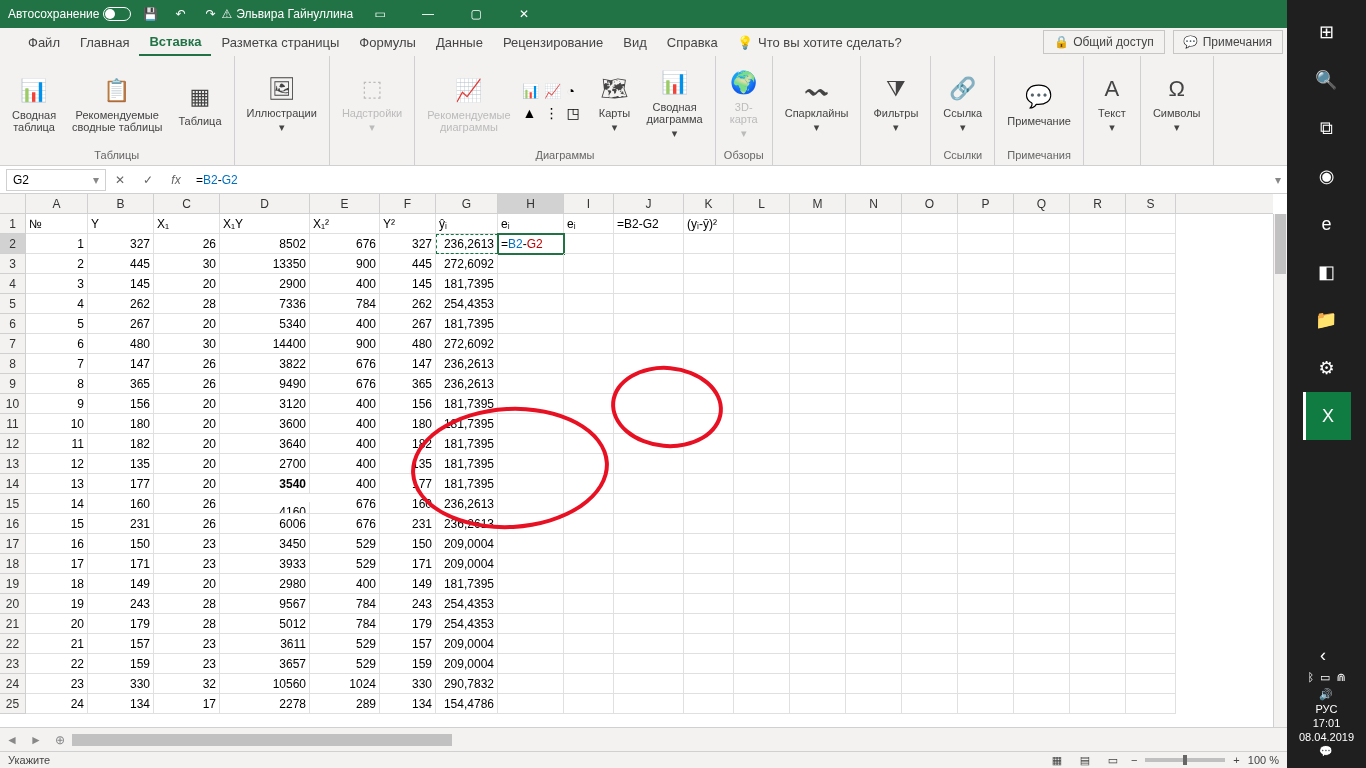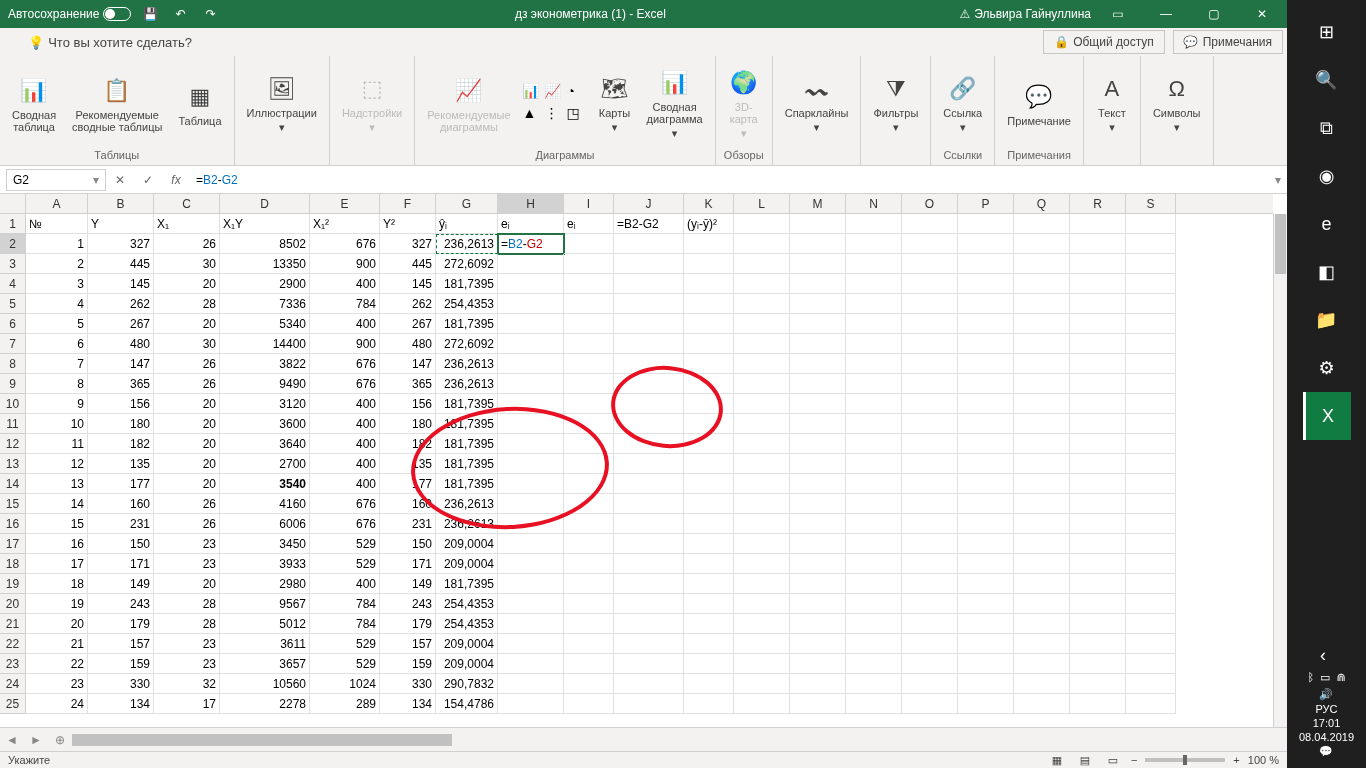--- a/index.html
+++ b/index.html
@@ -85,34 +85,44 @@
   <div class="titlebar">
     <div class="titlebar-left">
       <div class="autosave">
         <span>Автосохранение</span>
         <div class="toggle"></div>
       </div>
       <div class="qa-btn">💾</div>
       <div class="qa-btn">↶</div>
       <div class="qa-btn">↷</div>
     </div>
-    <div class="titlebar-center">дз эконометрика (1) - Excel</div>
     <div class="titlebar-right">
       <div class="user-badge">
         <span>⚠</span>
         <span>Эльвира Гайнуллина</span>
       </div>
       <div class="win-btn">▭</div>
       <div class="win-btn">—</div>
       <div class="win-btn">▢</div>
       <div class="win-btn close">✕</div>
     </div>
   </div>
 
   <div class="menubar">
+    <div id="tabs-container" style="display: flex;">
+        <div class="tab">Файл</div>
+        <div class="tab">Главная</div>
+        <div class="tab active">Вставка</div>
+        <div class="tab">Разметка страницы</div>
+        <div class="tab">Формулы</div>
+        <div class="tab">Данные</div>
+        <div class="tab">Рецензирование</div>
+        <div class="tab">Вид</div>
+        <div class="tab">Справка</div>
+      </div>
     <div class="tab">
       <span style="margin-right:4px">💡</span>
       <span>Что вы хотите сделать?</span>
     </div>
     <div class="menubar-right">
       <div class="mbr-btn">🔒 <span style="margin-left:4px">Общий доступ</span></div>
       <div class="mbr-btn">💬 <span style="margin-left:4px">Примечания</span></div>
     </div>
   </div>
 
@@ -568,21 +578,21 @@
           <div class="cell r" style="width: 56px;"></div>
           <div class="cell r" style="width: 56px;"></div>
           <div class="cell r" style="width: 56px;"></div>
           <div class="cell r" style="width: 56px;"></div>
           <div class="cell r" style="width: 50px;"></div>
         </div>
         <div class="row">
           <div class="cell r" style="width: 62px;">14</div>
           <div class="cell r" style="width: 66px;">160</div>
           <div class="cell r" style="width: 66px;">26</div>
-          <div class="cell r" style="width: 90px;">4160</div>
+          <div class="cell r" style="width: 90px; margin-top: 8px;">4160</div>
           <div class="cell r" style="width: 70px;">676</div>
           <div class="cell r" style="width: 56px;">160</div>
           <div class="cell r" style="width: 62px;">236,2613</div>
           <div class="cell r" style="width: 66px;"></div>
           <div class="cell r" style="width: 50px;"></div>
           <div class="cell r" style="width: 70px;"></div>
           <div class="cell r" style="width: 50px;"></div>
           <div class="cell r" style="width: 56px;"></div>
           <div class="cell r" style="width: 56px;"></div>
           <div class="cell r" style="width: 56px;"></div>

